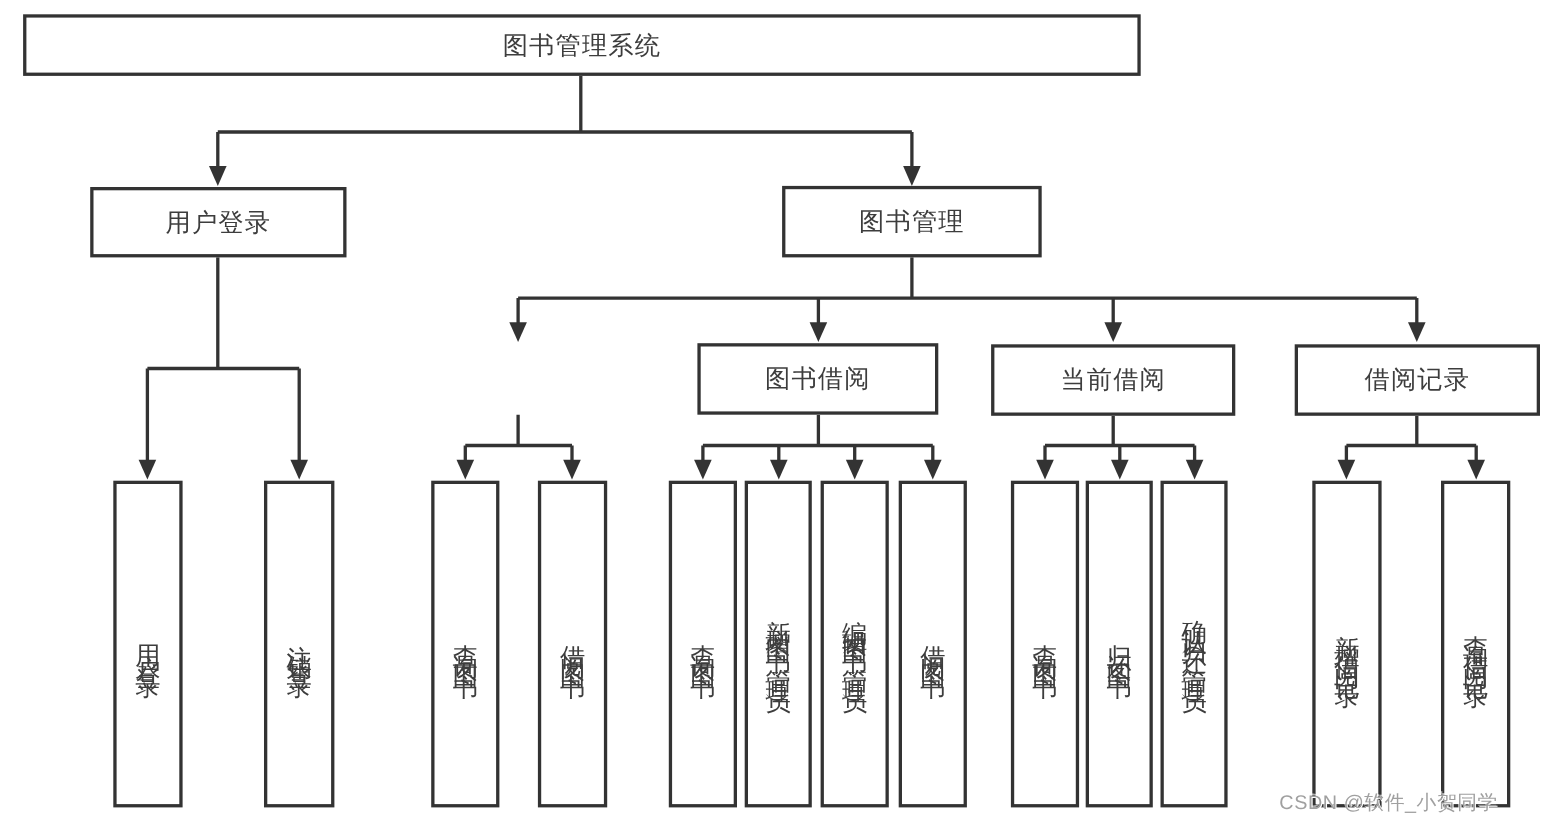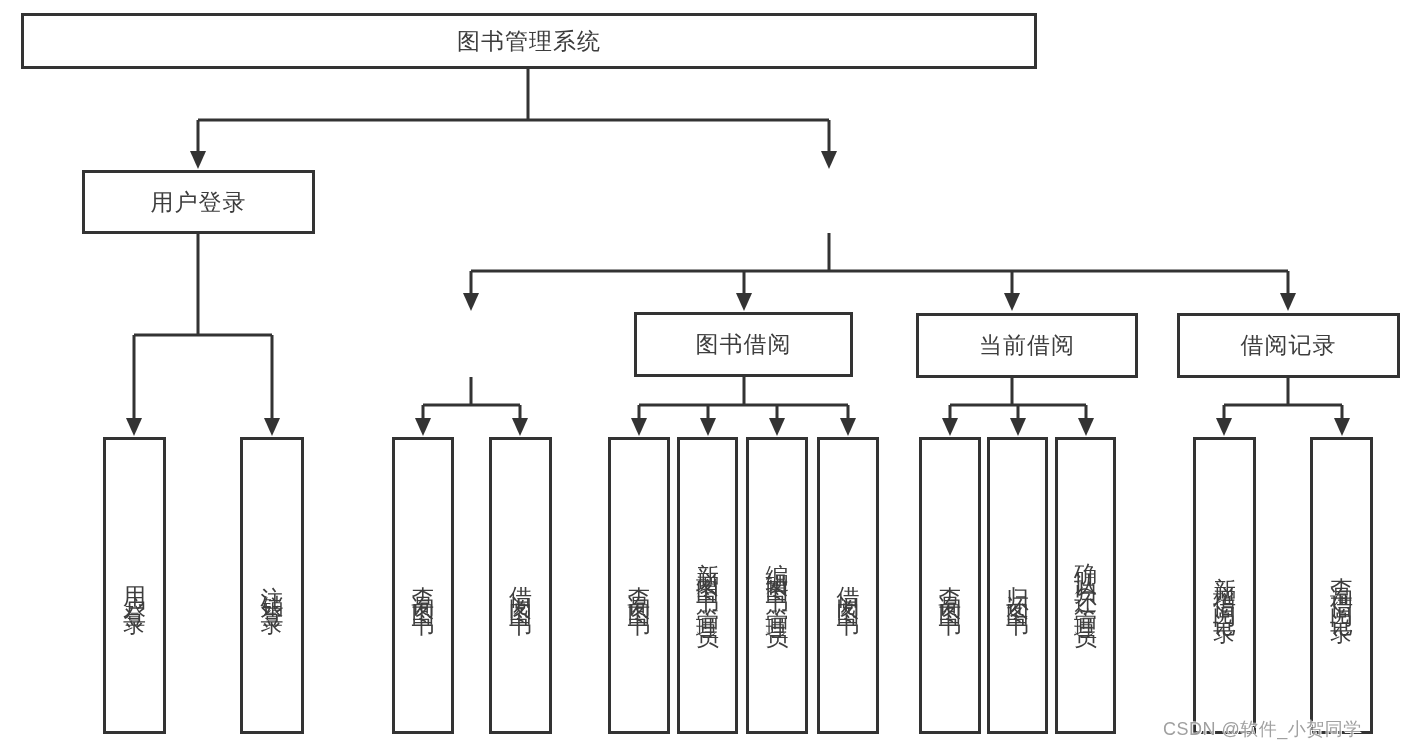--- a/index.html
+++ b/index.html
@@ -83,23 +83,24 @@
       <polygon points="1010,418 1026,418 1018,436"></polygon>
       <polygon points="1078,418 1094,418 1086,436"></polygon>
       <polygon points="1216,418 1232,418 1224,436"></polygon>
       <polygon points="1334,418 1350,418 1342,436"></polygon>
     </g>
   </svg>
 
   <div class="box h" style="left:21px;top:13px;width:1016px;height:56px;">图书管理系统</div>
 
   <div class="box h" style="left:82px;top:170px;width:233px;height:64px;">用户登录</div>
+  <div class="box h" style="left:711px;top:169px;width:236px;height:65px;">图书管理</div>
 
   <div class="box h" style="left:634px;top:312px;width:219px;height:65px;text-align:center;">图书借阅</div>
-  <div class="box h" style="left:901px;top:313px;width:222px;height:65px;margin-left:15px;">当前借阅</div>
+  <div class="box h" style="left:901px;top:313px;width:222px;height:65px;">当前借阅</div>
   <div class="box h" style="left:1177px;top:313px;width:223px;height:65px;">借阅记录</div>
 
   <div class="box v" style="left:103px;top:437px;width:63px;height:297px;">用户登录</div>
   <div class="box v" style="left:240px;top:437px;width:64px;height:297px;">注销登录</div>
 
   <div class="box v" style="left:392px;top:437px;width:62px;height:297px;">查询图书</div>
   <div class="box v" style="left:489px;top:437px;width:63px;height:297px;">借阅图书</div>
 
   <div class="box v" style="left:608px;top:437px;width:62px;height:297px;">查询图书</div>
   <div class="box v" style="left:677px;top:437px;width:61px;height:297px;">新增图书（管理员）</div>

